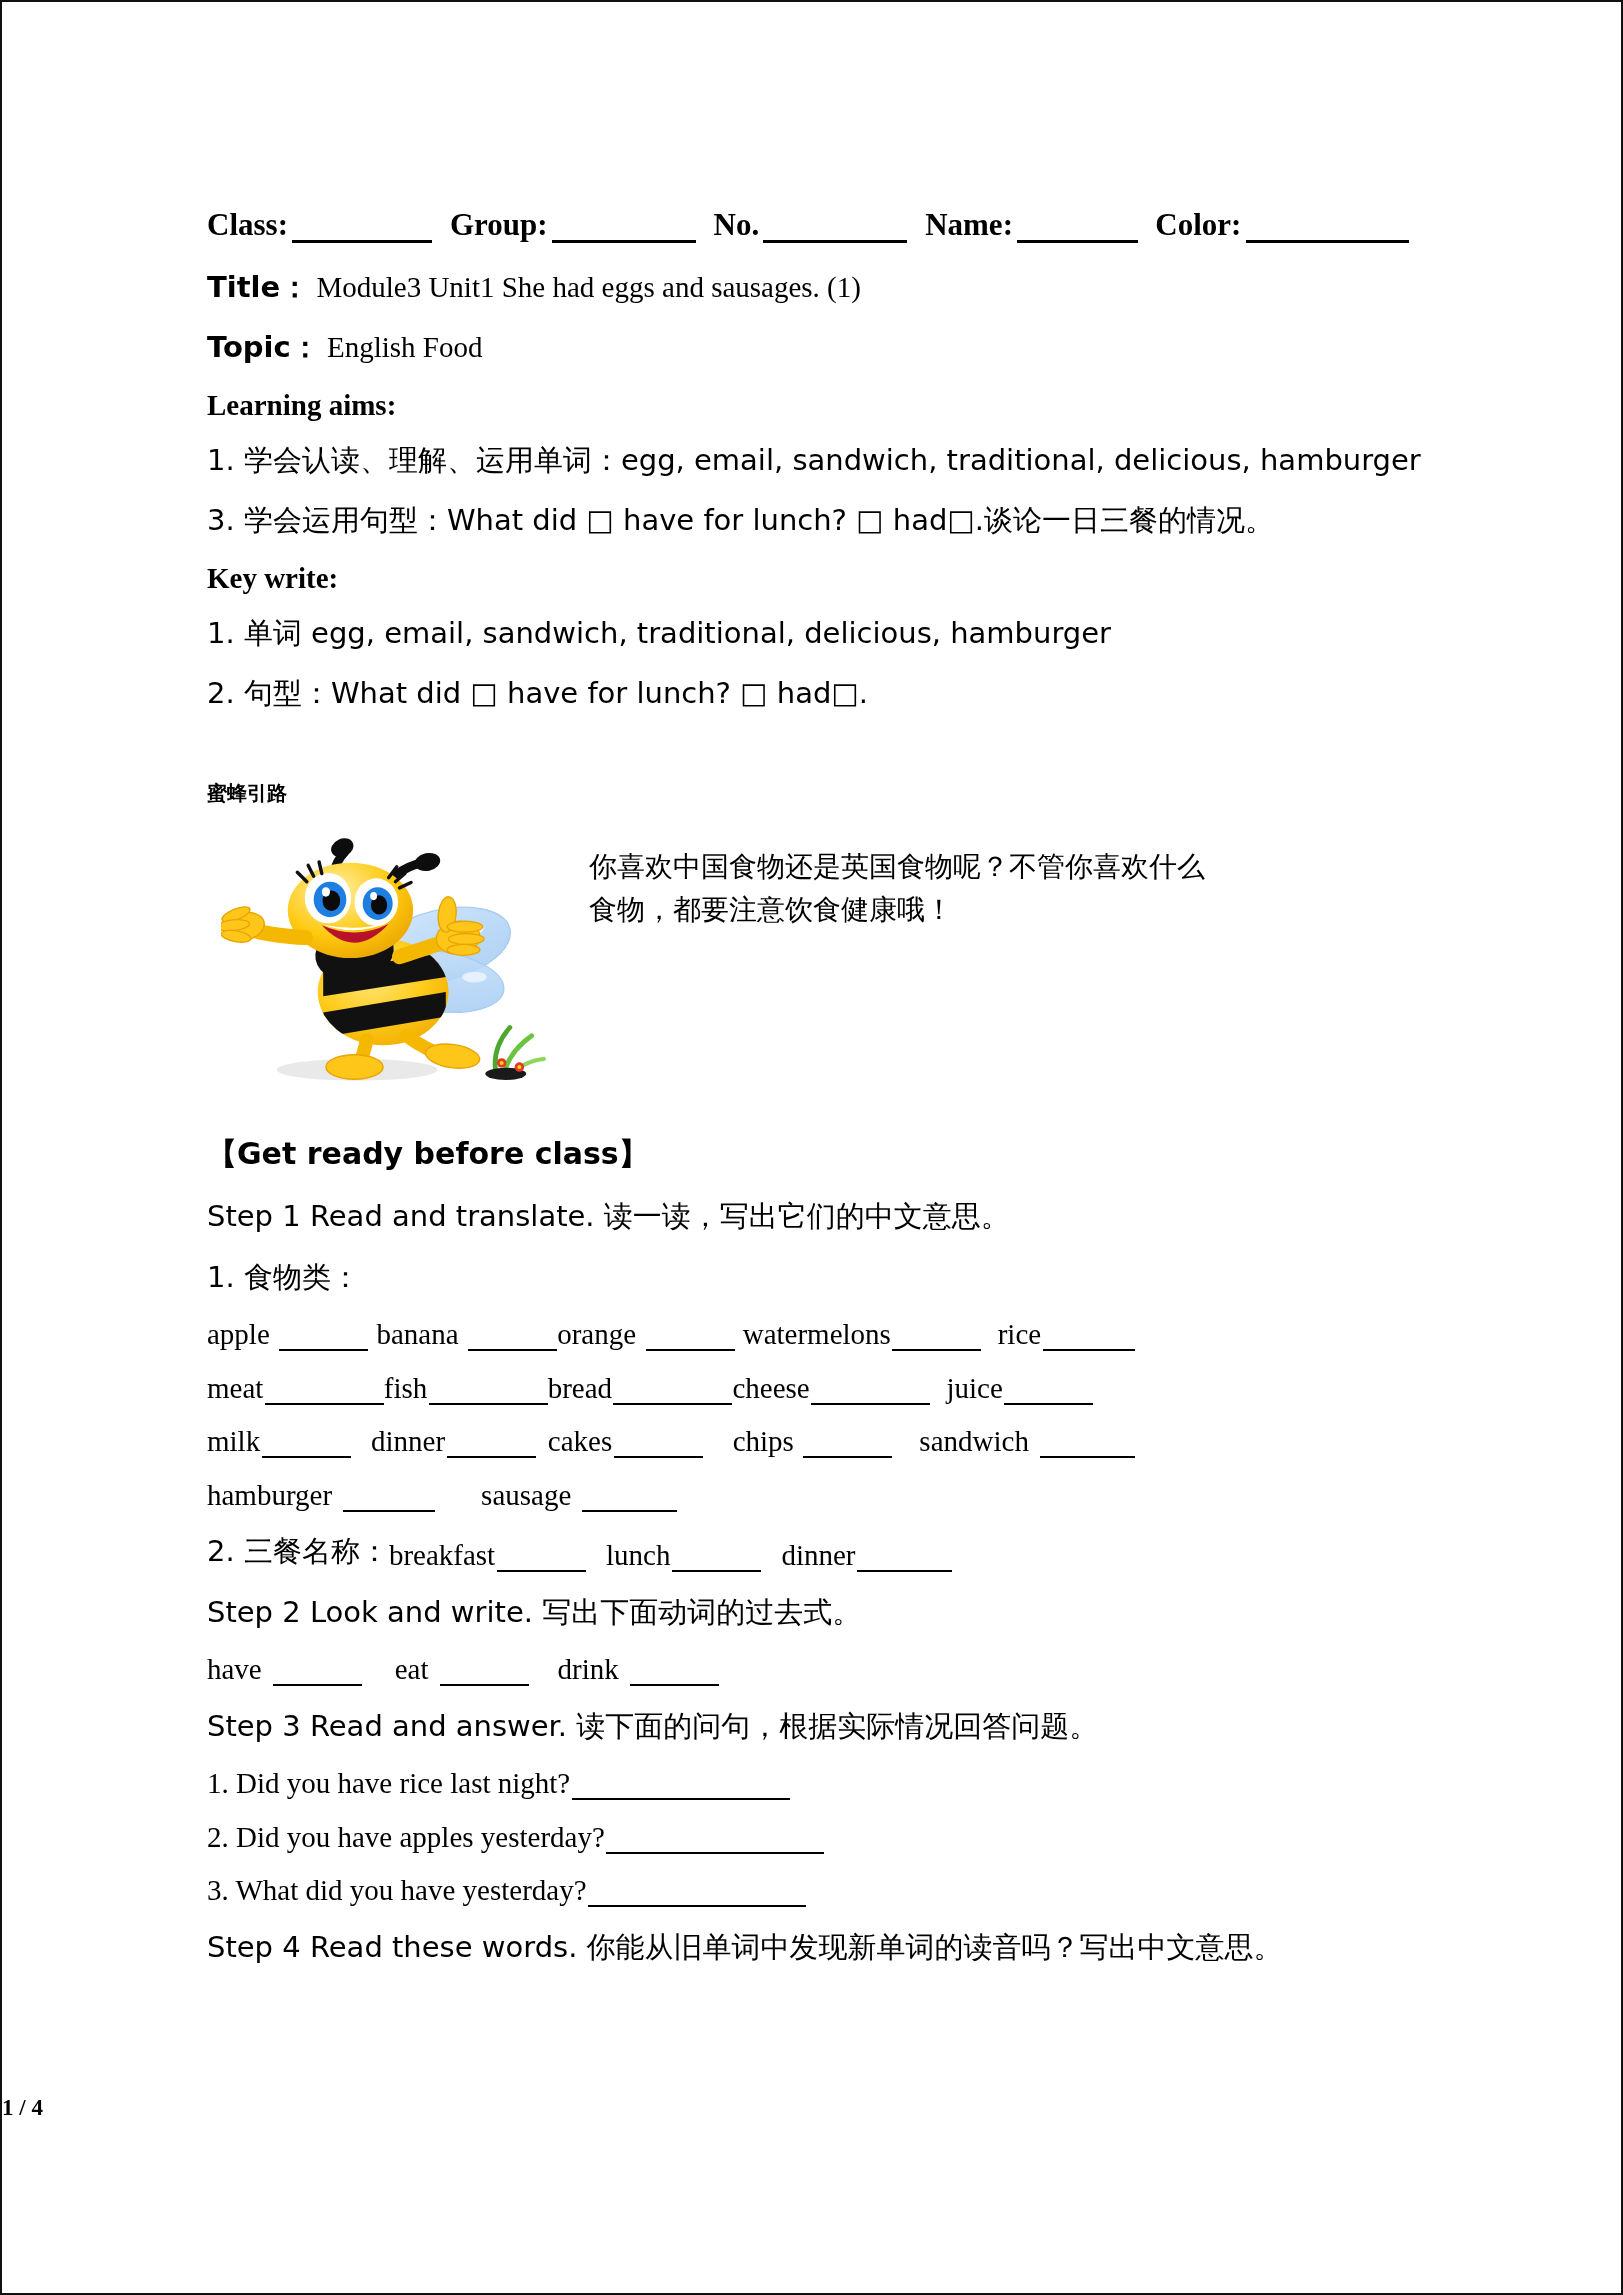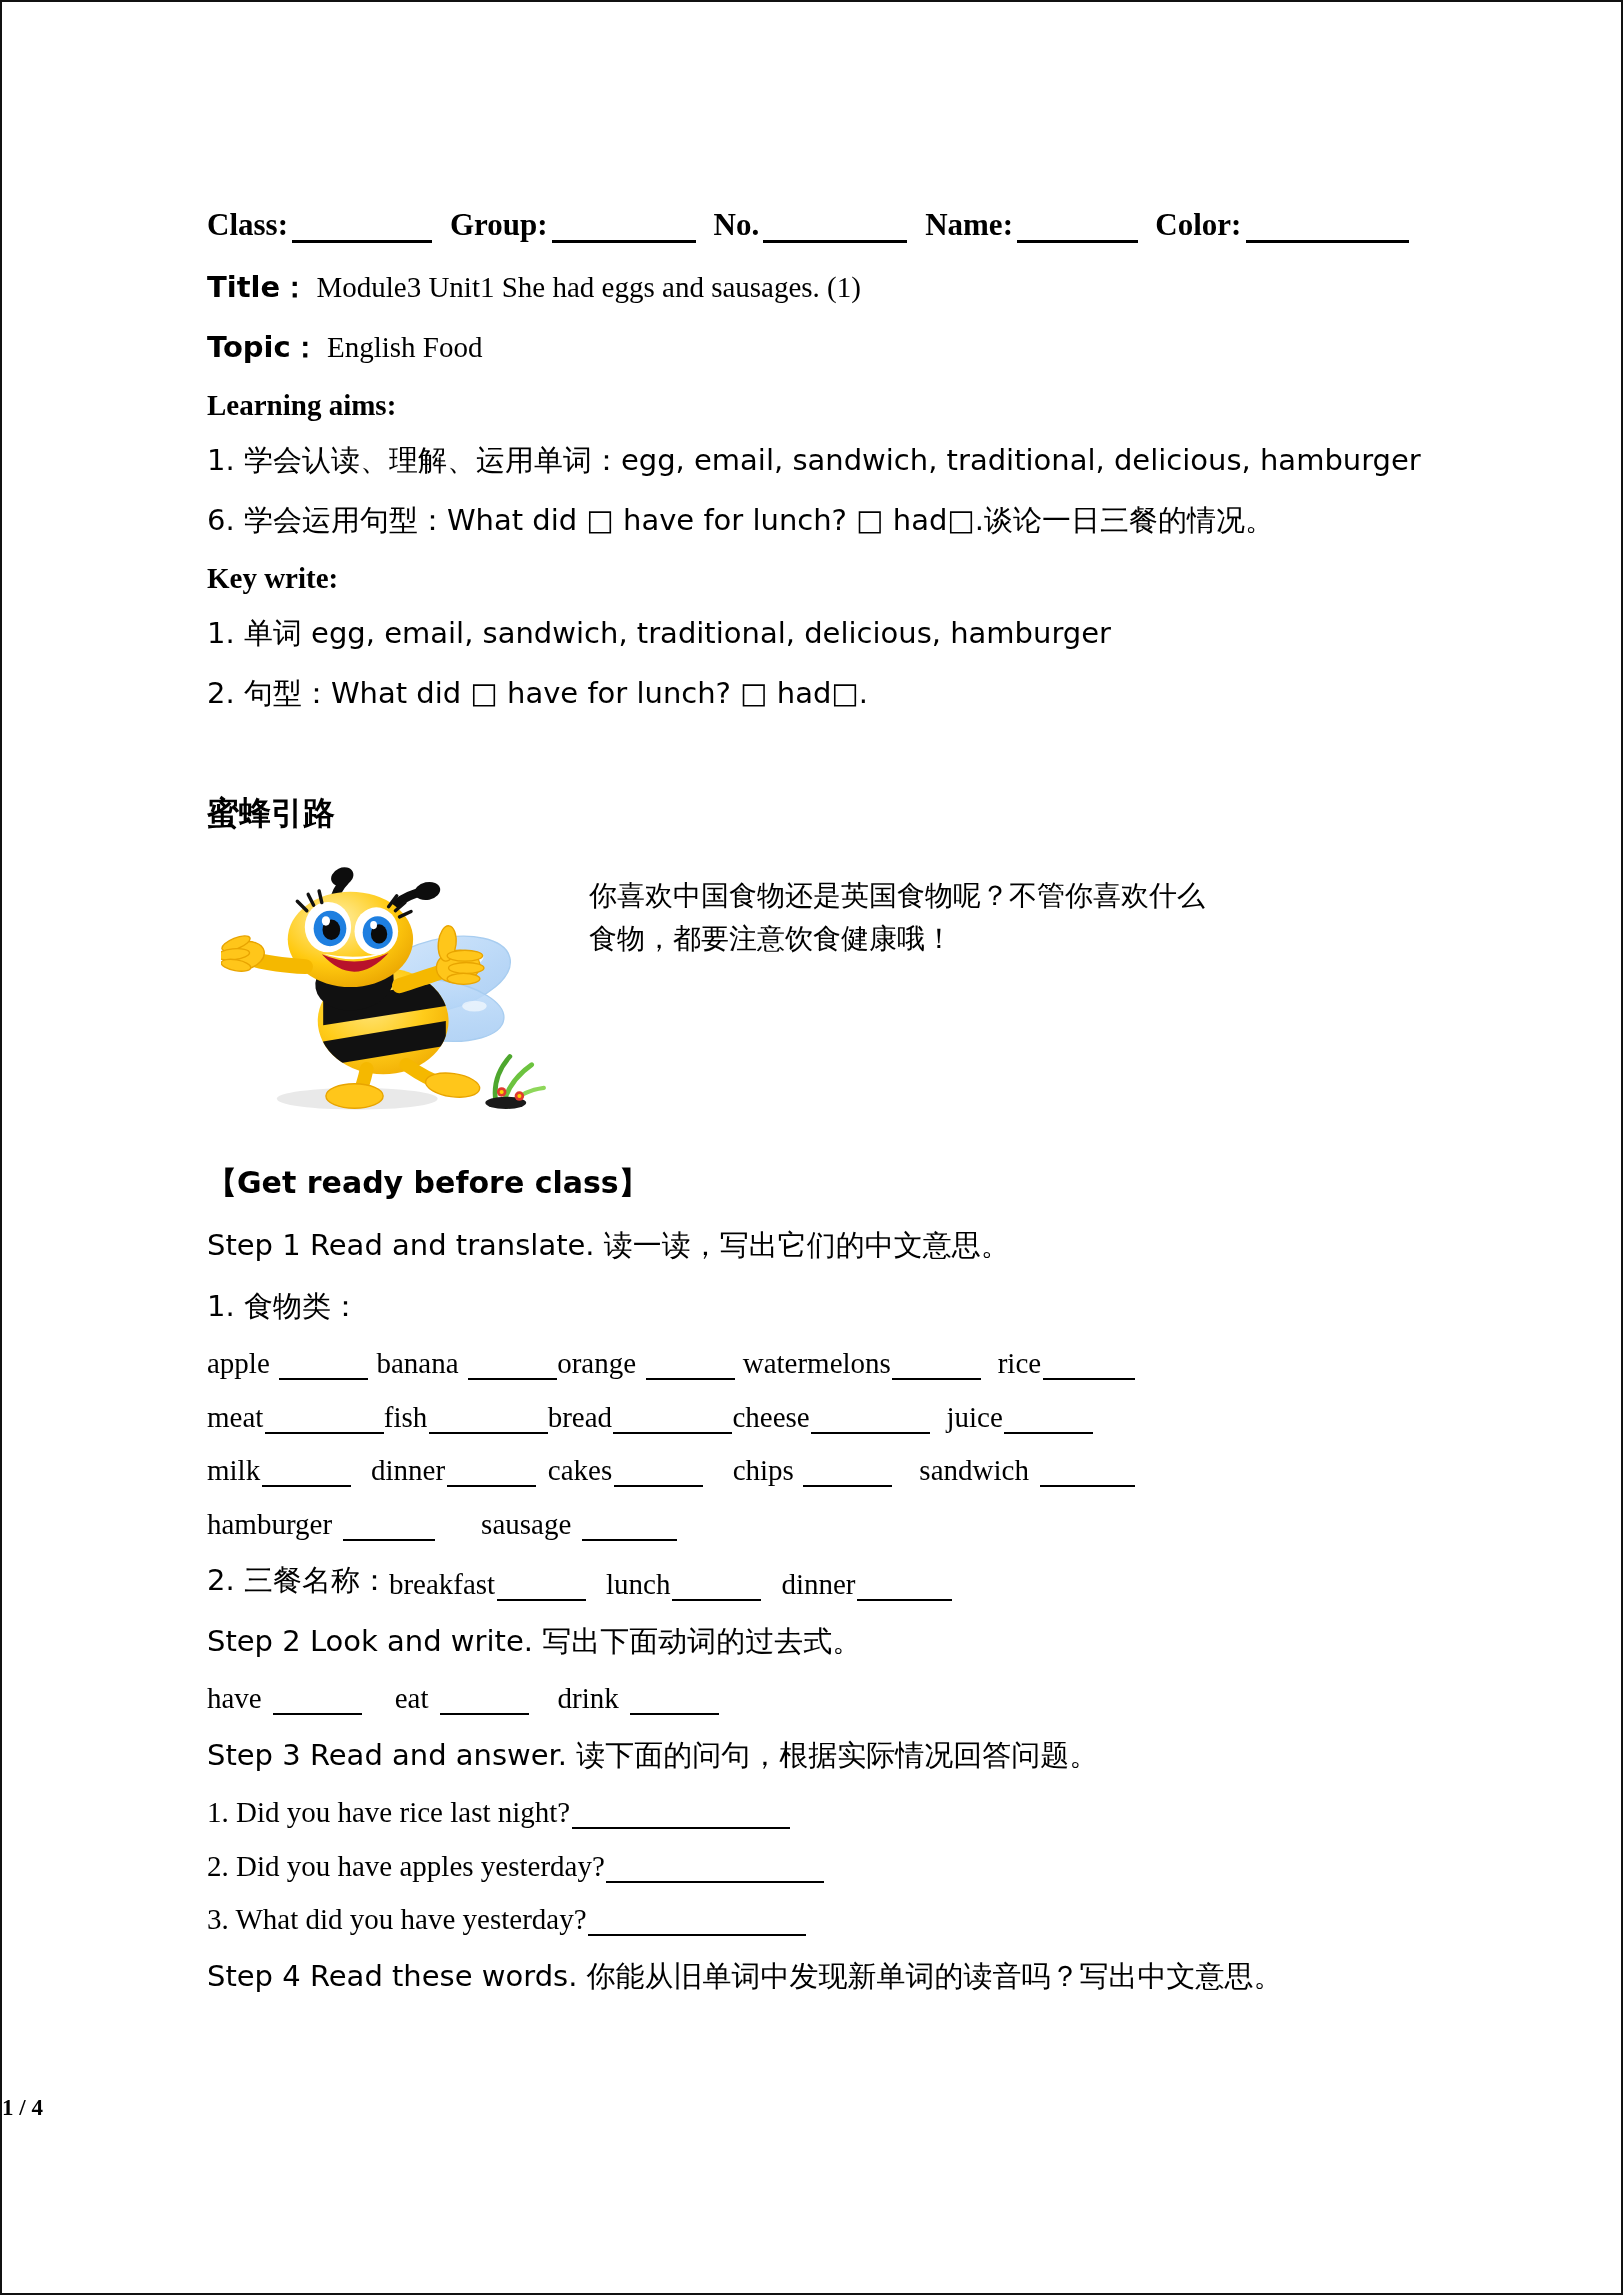--- a/index.html
+++ b/index.html
@@ -63,25 +63,24 @@
   .aim {
     font-size: 29px;
     margin-bottom: 20.5px;
     white-space: nowrap;
   }
 
   .gap-lg { height: 45px; }
 
   
   .bee-title {
-    font-size: 32px;
+    font-size: 20px;
     font-weight: bold;
     font-family: "DejaVu Sans", "Liberation Sans", sans-serif;
     margin-bottom: 9.5px;
-    margin-top: 12px;
   }
   .bee-block {
     position: relative;
     height: 273px;
   }
   .bee-art {
     position: absolute;
     left: 13.6px;
     top: 6.8px;
     width: 327px;
@@ -159,21 +158,21 @@
       <span class="k cn">Title：</span>
       <span>Module3 Unit1 She had eggs and sausages. (1)</span>
     </div>
     <div class="line-title">
       <span class="k cn">Topic：</span>
       <span>English Food</span>
     </div>
 
     <div class="sec-head">Learning aims:</div>
     <div class="aim cn">1. 学会认读、理解、运用单词：egg, email, sandwich, traditional, delicious, hamburger</div>
-    <div class="aim cn">6. 学会运用句型：What did □ have for lunch? □ had□.谈论一日三餐的情况。</div>
+    <div class="aim cn">3. 学会运用句型：What did □ have for lunch? □ had□.谈论一日三餐的情况。</div>
 
     <div class="sec-head">Key write:</div>
     <div class="aim cn">1. 单词 egg, email, sandwich, traditional, delicious, hamburger</div>
     <div class="aim cn">2. 句型：What did □ have for lunch? □ had□.</div>
 
     <div class="gap-lg"></div>
 
     <div class="bee-title">蜜蜂引路</div>
     <div class="bee-block">
 

